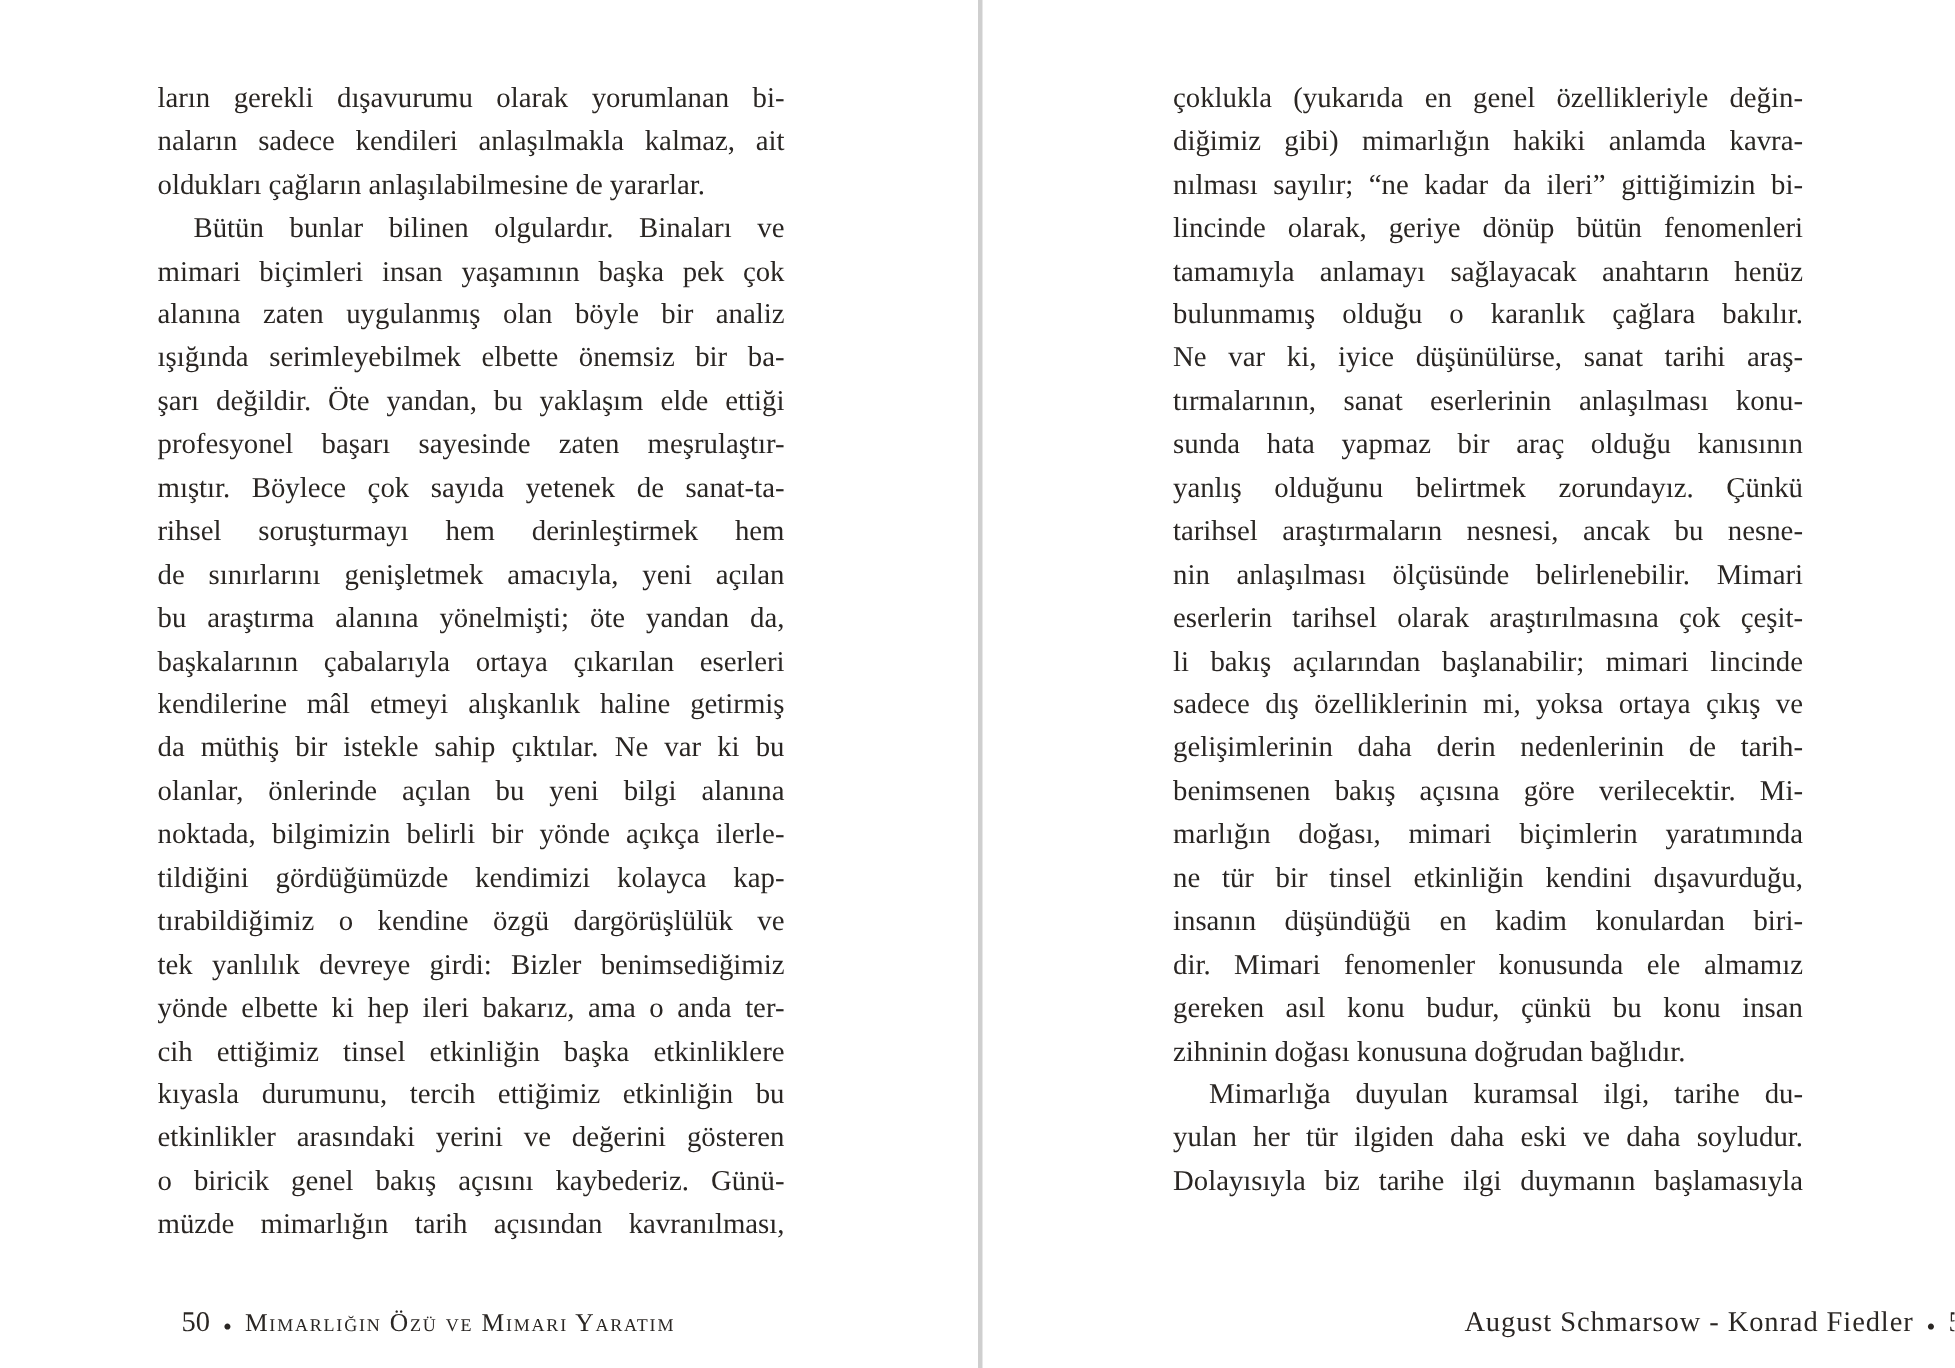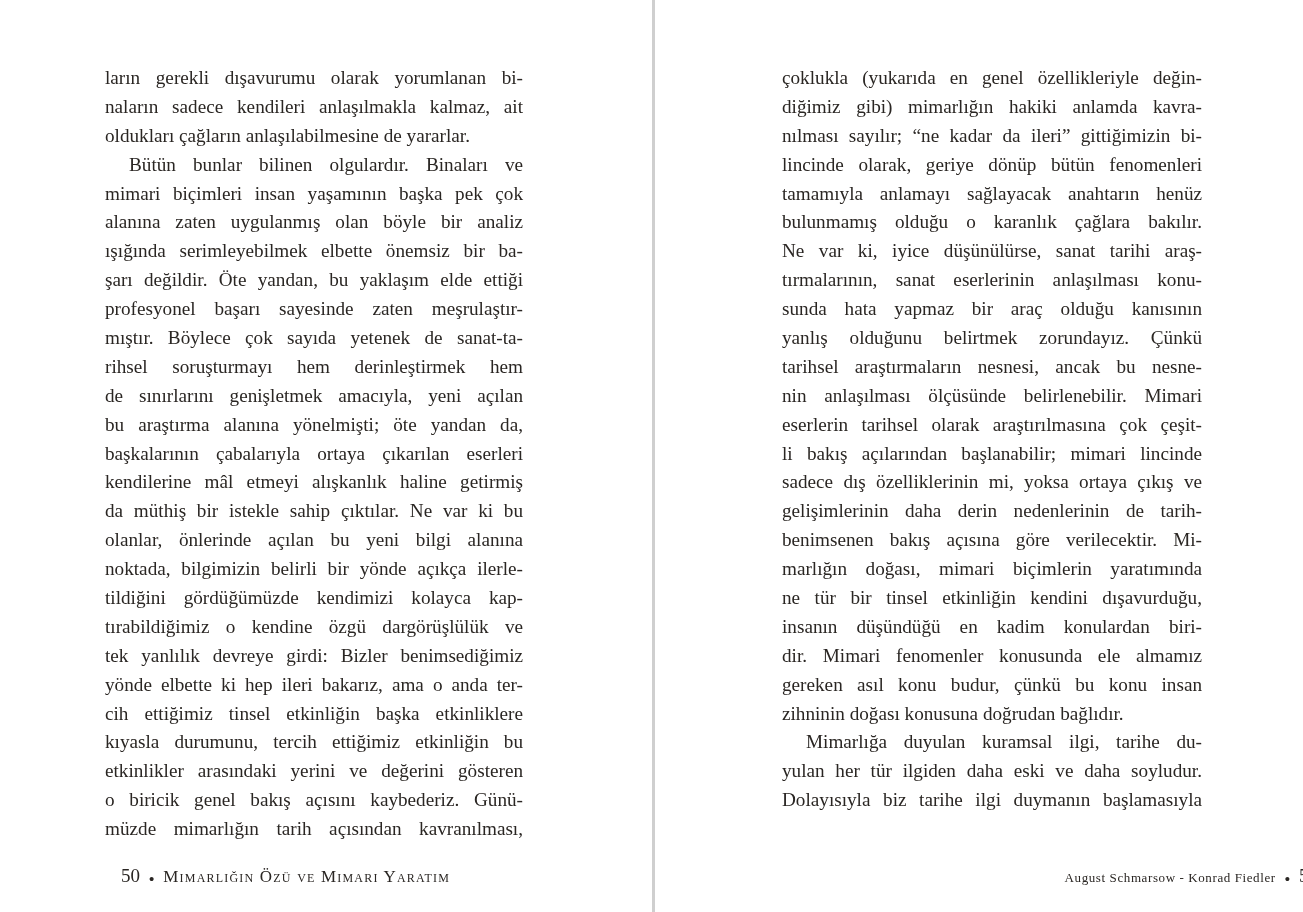--- a/index.html
+++ b/index.html
@@ -4,36 +4,36 @@
   <style>
     html, body { margin: 0; padding: 0; }
     body {
       width: 1303px; height: 912px; background: #ffffff; position: relative; overflow: hidden;
       font-family: "Liberation Serif", "DejaVu Serif", serif; color: #2a2623;
     }
     .page { position: absolute; top: 0; height: 912px; }
     .page-left { left: 0; width: 652px; }
     .page-right { left: 655px; width: 768px; }
     .divider { position: absolute; left: 652px; top: 0; width: 3px; height: 912px; background: #cfcfcf; }
-    .column { position: absolute; top: 64px; width: 418px; }
+    .column { position: absolute; top: 52px; width: 418px; }
     .page-left .column { left: 105px; }
     .page-right .column { left: 127px; width: 420px; }
     .line {
       display: block; height: 28.9px; line-height: 28.9px; font-size: 19.2px;
       text-align: justify; text-align-last: justify; white-space: nowrap; overflow: visible;
     }
     .line.last { text-align-last: left; }
     .line.indent { padding-left: 24px; }
-    .footer { position: absolute; top: 866px; font-size: 17px; line-height: 20px; white-space: nowrap; }
+    .footer { position: absolute; top: 866px; font-size: 17px; line-height: 32px; white-space: nowrap; }
     .page-left .footer { left: 121px; }
     .page-right .footer { right: 105px; }
     .folio { font-size: 19px; }
     .bullet { display: inline-block; margin: 0 9px; font-size: 15px; font-weight: bold; vertical-align: -2px; }
     .running-title { font-variant: small-caps; letter-spacing: 1.2px; font-size: 17px; }
-    .running-author { font-size: 13px; letter-spacing: 0.6px; margin-left: 44px; }
+    .running-author { font-size: 19px; letter-spacing: 0.6px; margin-left: 44px; }
   </style>
 </head>
 <body>
 
 <div class="page page-left">
   <div class="column">
     <span class="line">ların gerekli dışavurumu olarak yorumlanan bi-</span>
     <span class="line">naların sadece kendileri anlaşılmakla kalmaz, ait</span>
     <span class="line last">oldukları çağların anlaşılabilmesine de yararlar.</span>
     <span class="line indent">Bütün bunlar bilinen olgulardır. Binaları ve</span>

